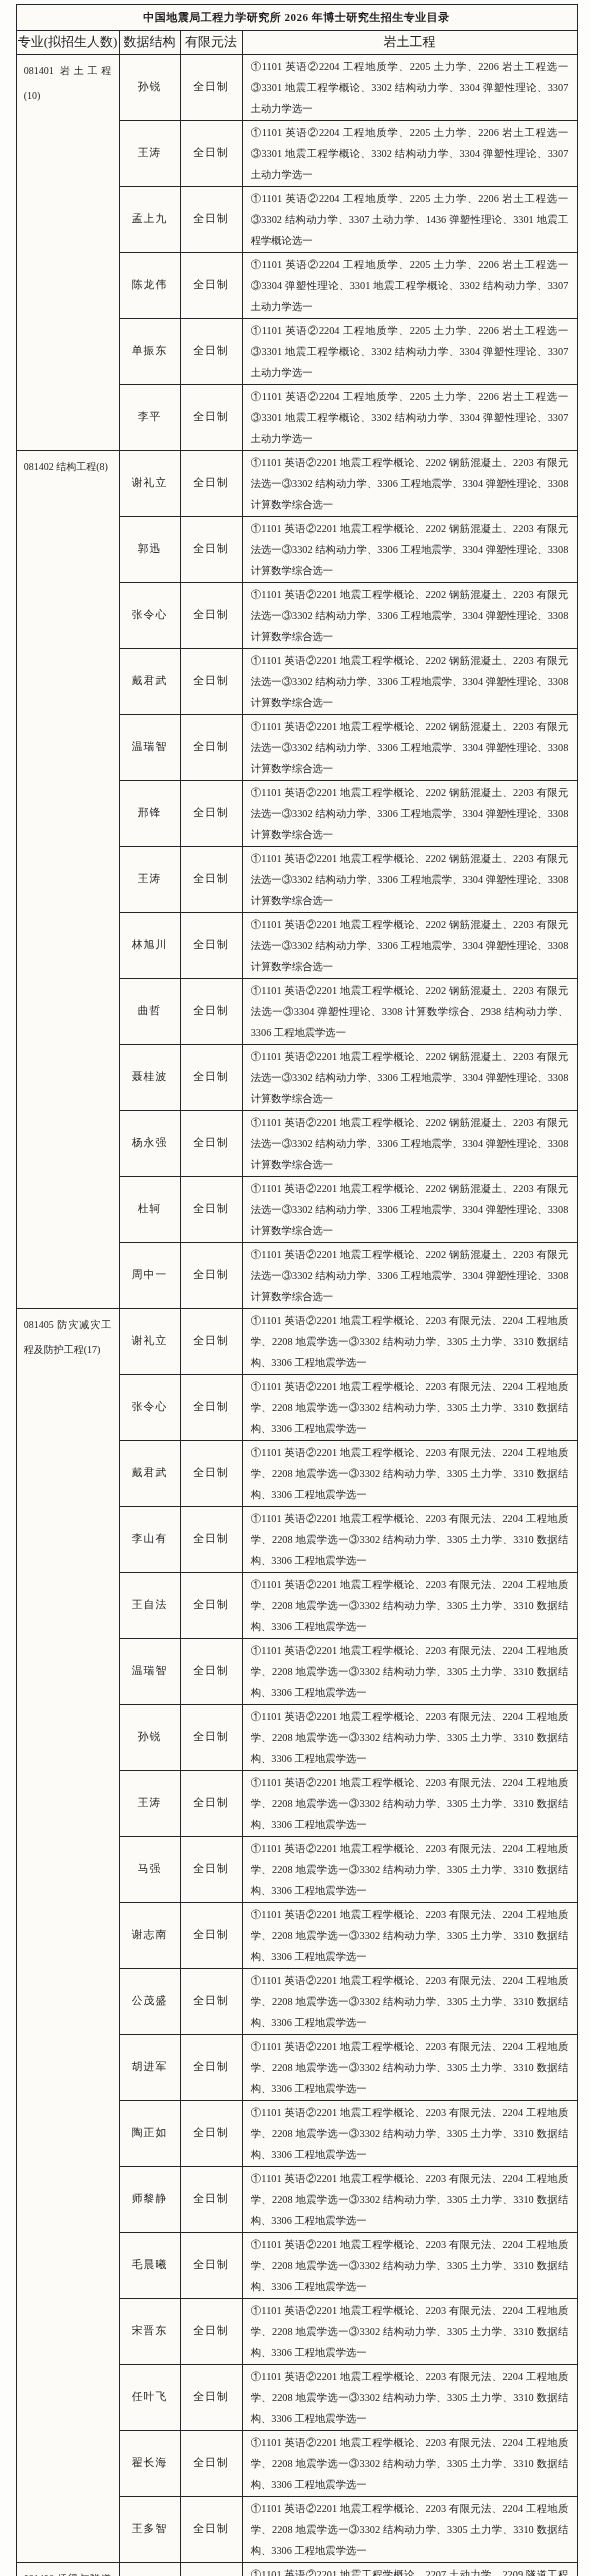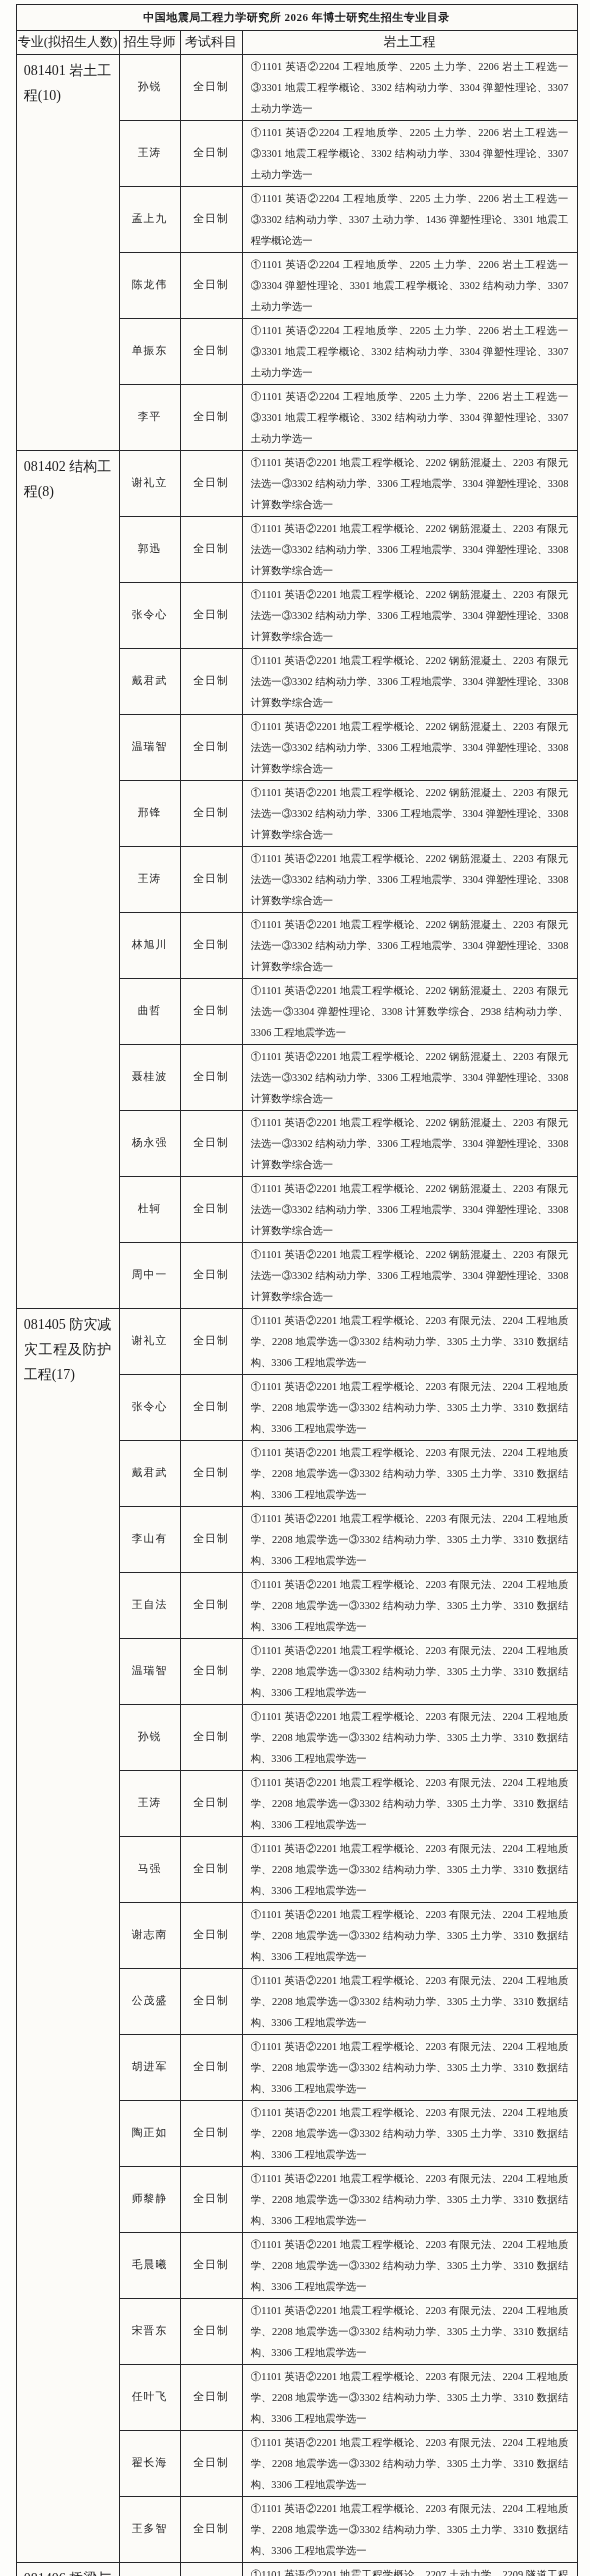--- a/index.html
+++ b/index.html
@@ -32,21 +32,21 @@
   }
   .head-cell{
     height:20.6px;
     text-align:center;
     vertical-align:middle;
     font-size:13px;
   }
   .major-cell{
     vertical-align:top;
     padding:3.1px 7.2px 0 7.2px;
-    font-size:14px;
+    font-size:10px;
     line-height:25px;
     text-align:justify;
   }
   .advisor-cell,.mode-cell{
     height:63px;
     text-align:center;
     vertical-align:middle;
     font-size:10.8px;
     letter-spacing:1px;
   }
@@ -68,22 +68,22 @@
     <col style="width:61px">
     <col style="width:62px">
     <col style="width:335px">
   </colgroup>
   <tbody>
     <tr>
       <td class="title-cell" colspan="4">中国地震局工程力学研究所 2026 年博士研究生招生专业目录</td>
     </tr>
     <tr>
       <td class="head-cell">专业(拟招生人数)</td>
-      <td class="head-cell">招生导师</td>
-      <td class="head-cell">考试科目</td>
+      <td class="head-cell">数据结构</td>
+      <td class="head-cell">有限元法</td>
       <td class="head-cell">岩土工程</td>
     </tr>
 
   <tr>
         <td class="major-cell" rowspan="6">
           <div>081401 岩土工程(10)</div>
         </td>
         <td class="advisor-cell">孙锐</td>
         <td class="mode-cell">全日制</td>
         <td class="subjects-cell">①1101 英语②2204 工程地质学、2205 土力学、2206 岩土工程选一③3301 地震工程学概论、3302 结构动力学、3304 弹塑性理论、3307 土动力学选一</td>

